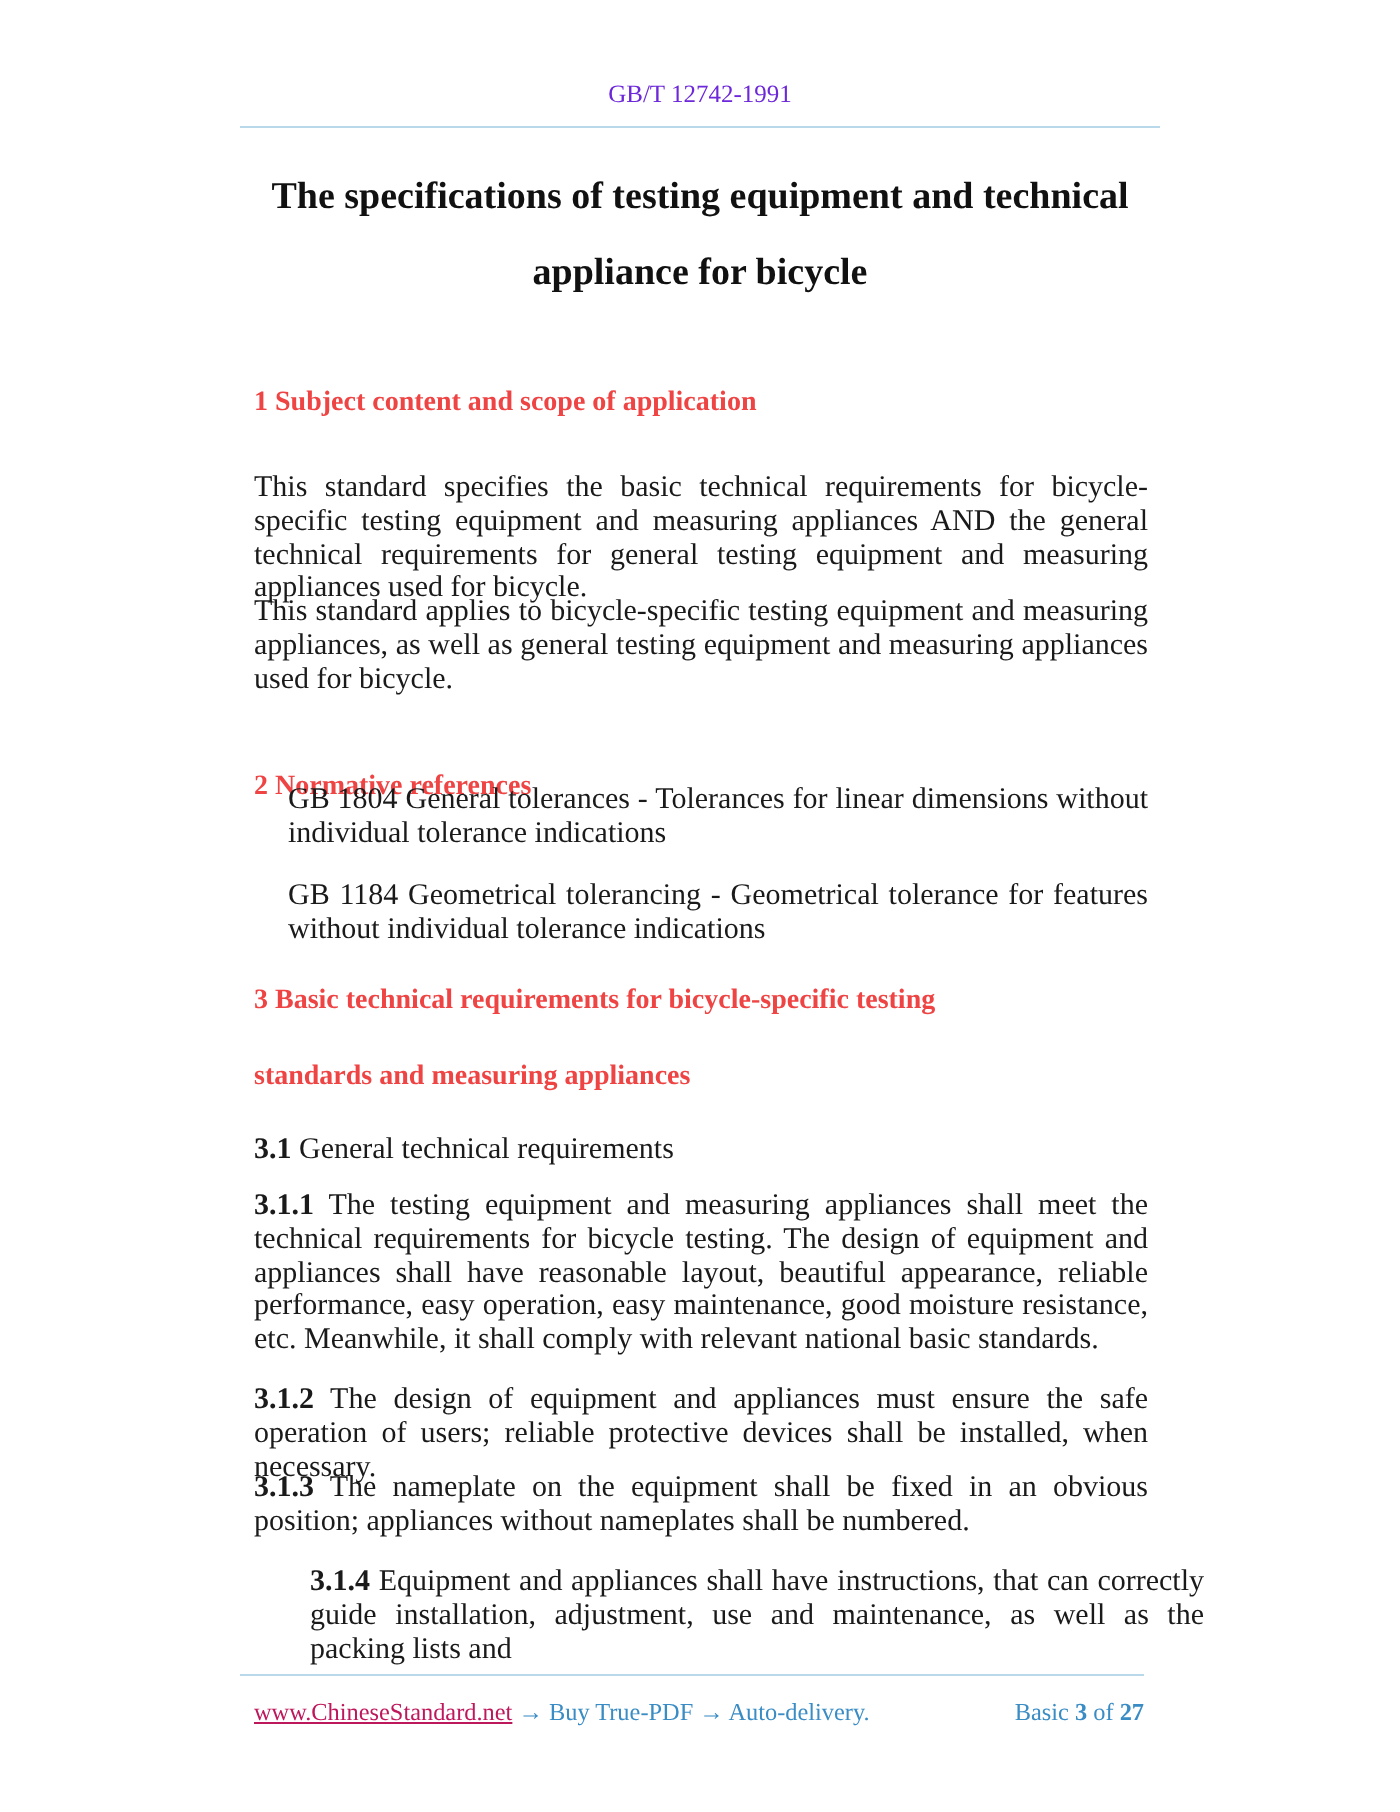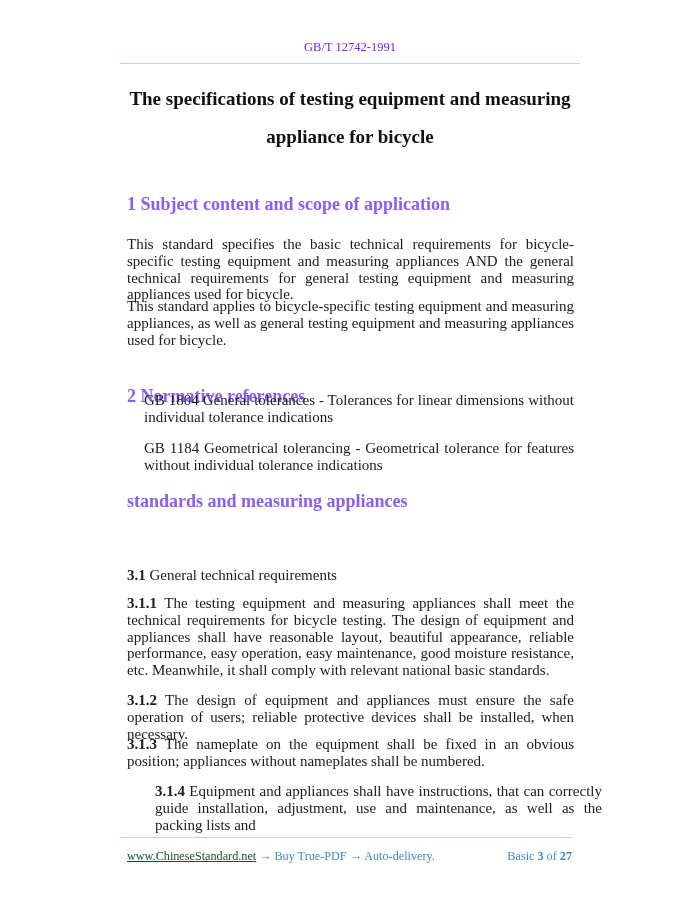--- a/index.html
+++ b/index.html
@@ -43,24 +43,24 @@
       line-height: 38px;
       color: #111;
     }
     .content {
       position: absolute;
       left: 127px;
       top: 190px;
       width: 447px;
     }
     h2 {
-      font-size: 18px;
+      font-size: 14px;
       font-weight: bold;
       margin: 0;
-      color: #8b5cf6;
+      color: #ef4444;
     }
     .h-1 { position: absolute; top: 4px; left: 0; }
     .h-2 { position: absolute; top: 160px; left: 0; margin-top: 36px; }
     .h-3 { position: absolute; top: 292px; left: 0; line-height: 38px; width: 460px; }
     .para {
       position: absolute;
       left: 0;
       width: 447px;
       font-size: 15px;
       line-height: 16.8px;
@@ -81,52 +81,53 @@
     }
     .footer {
       position: absolute;
       left: 127px;
       top: 849px;
       width: 445px;
       font-size: 12.2px;
       color: #3a8cc4;
     }
     .footer-link {
-      color: #14532d;
+      color: #be185d;
       text-decoration: underline;
       cursor: pointer;
     }
     .footer-page {
       position: absolute;
       right: 0;
       top: 0;
     }
     .footer-page b { font-weight: bold; }
   </style>
 </head>
 <body>
 
 <div class="header">GB/T 12742-1991</div>
 <div class="header-rule"></div>
 
 <div class="doc-title">
-  <div>The specifications of testing equipment and measuring</div>
+  <div>The specifications of testing equipment and technical</div>
   <div>appliance for bicycle</div>
 </div>
 
 <div class="content">
   <h2 class="h-1">1 Subject content and scope of application</h2>
   <p class="para" style="top:46px;">This standard specifies the basic technical requirements for bicycle-specific testing equipment and measuring appliances AND the general technical requirements for general testing equipment and measuring appliances used for bicycle.</p>
   <p class="para" style="top:108px;">This standard applies to bicycle-specific testing equipment and measuring appliances, as well as general testing equipment and measuring appliances used for bicycle.</p>
 
   <h2 class="h-2">2 Normative references</h2>
   <p class="para indent" style="top:202px;">GB 1804 General tolerances - Tolerances for linear dimensions without individual tolerance indications</p>
   <p class="para indent" style="top:250px;">GB 1184 Geometrical tolerancing - Geometrical tolerance for features without individual tolerance indications</p>
 
   <h2 class="h-3">
+    <div>3 Basic technical requirements for bicycle-specific testing</div>
     <div>standards and measuring appliances</div>
   </h2>
 
   <p class="para" style="top:377px;"><span class="num">3.1</span><span> General technical requirements</span></p>
   <p class="para" style="top:405px;"><span class="num">3.1.1</span><span> The testing equipment and measuring appliances shall meet the technical requirements for bicycle testing. The design of equipment and appliances shall have reasonable layout, beautiful appearance, reliable performance, easy operation, easy maintenance, good moisture resistance, etc. Meanwhile, it shall comply with relevant national basic standards.</span></p>
   <p class="para" style="top:502px;"><span class="num">3.1.2</span><span> The design of equipment and appliances must ensure the safe operation of users; reliable protective devices shall be installed, when necessary.</span></p>
   <p class="para" style="top:546px;"><span class="num">3.1.3</span><span> The nameplate on the equipment shall be fixed in an obvious position; appliances without nameplates shall be numbered.</span></p>
   <p class="para" style="top:593px;margin-left:28px;"><span class="num">3.1.4</span><span> Equipment and appliances shall have instructions, that can correctly guide installation, adjustment, use and maintenance, as well as the packing lists and</span></p>
 </div>
 

